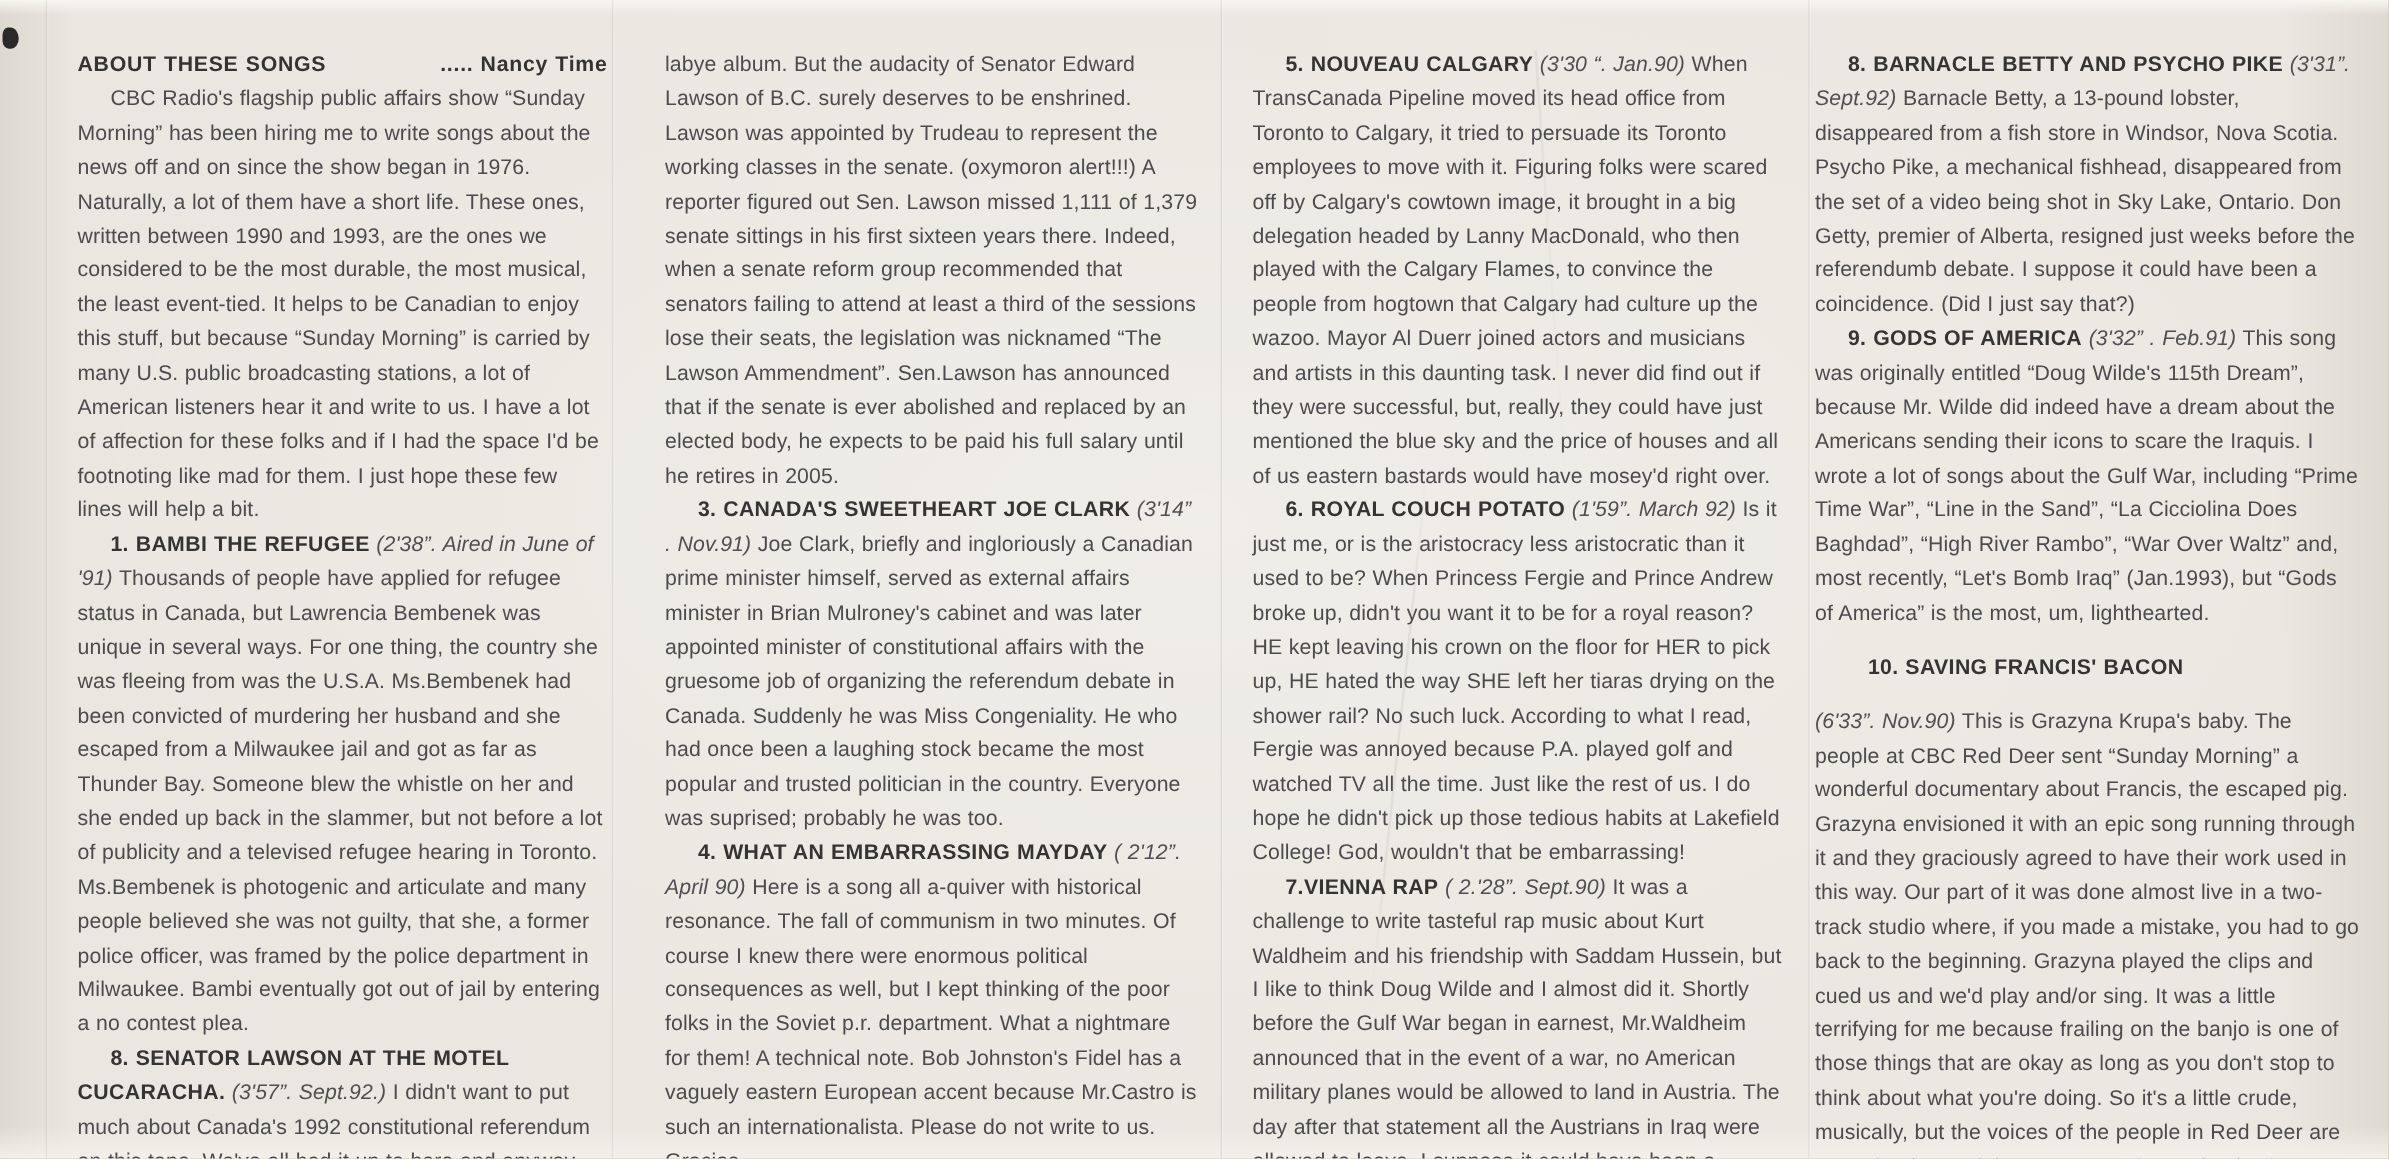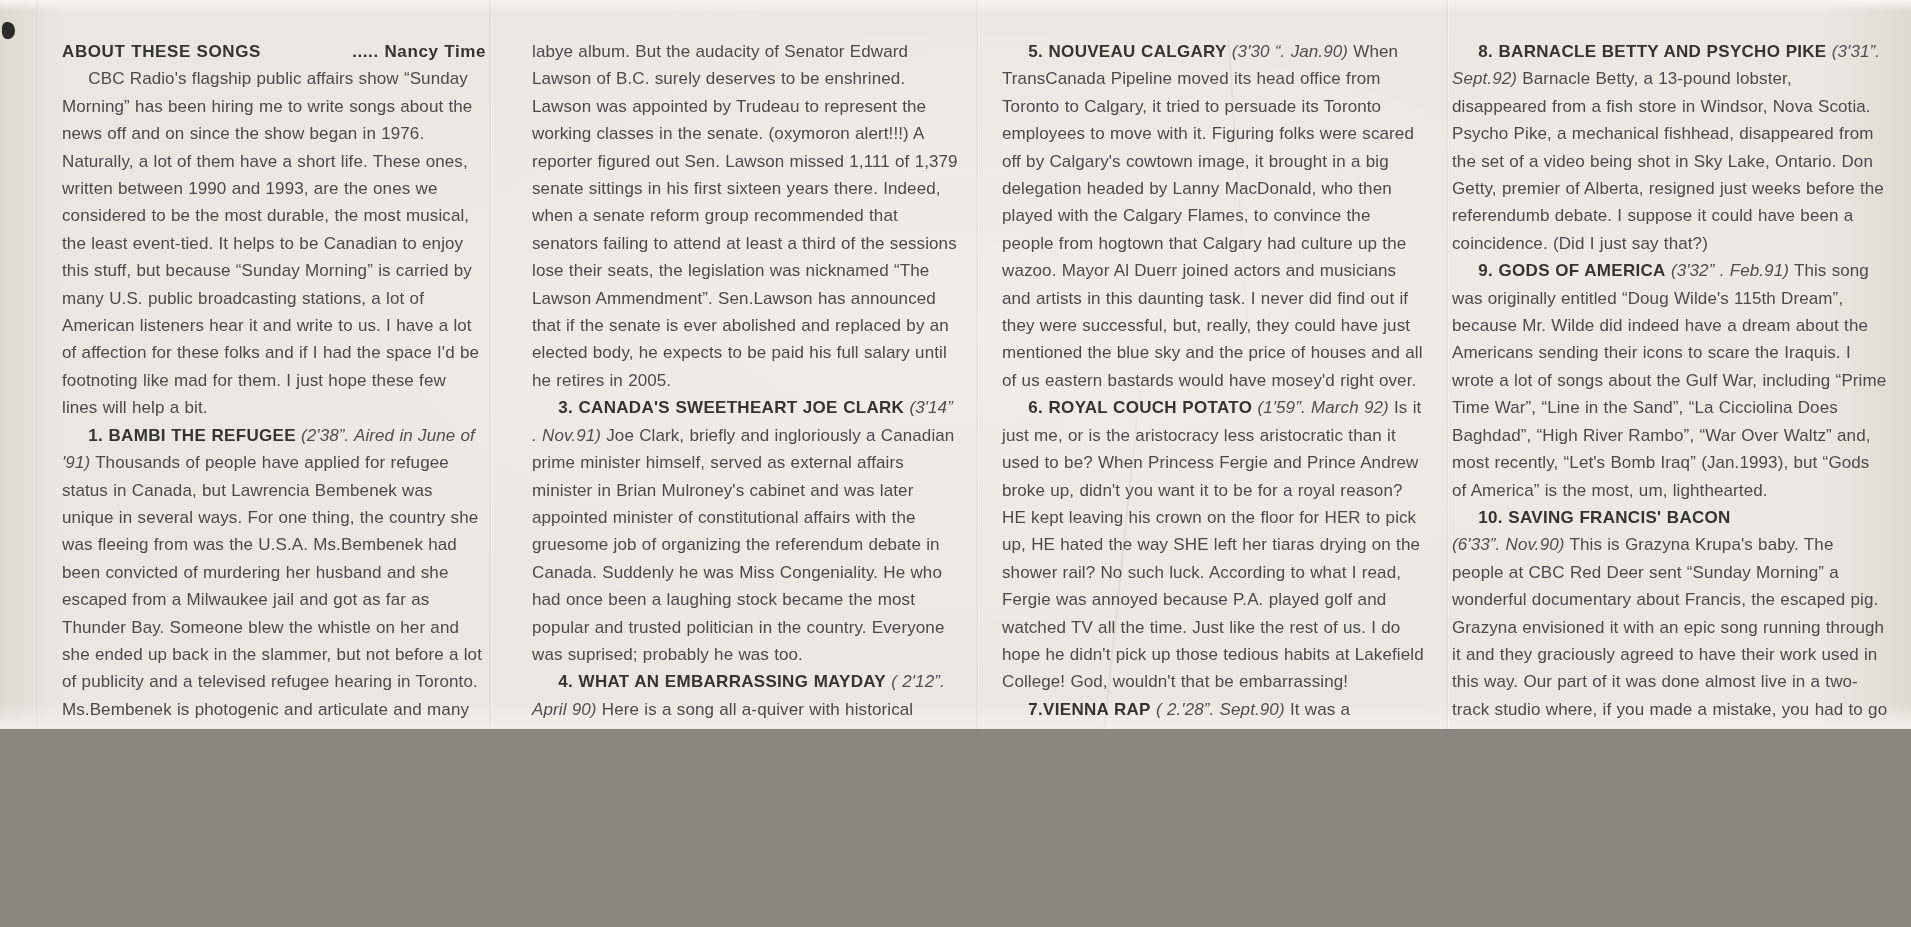--- a/index.html
+++ b/index.html
@@ -3,21 +3,21 @@
 <meta charset="utf-8">
 <style>
   html, body {
     margin: 0;
     padding: 0;
     background: #8a877f;
   }
   .page {
     position: relative;
     width: 1911px;
-    height: 729px;
+    height: 927px;
     background:
       radial-gradient(ellipse at 50% 45%, rgba(255,255,255,0.25), rgba(0,0,0,0) 70%),
       linear-gradient(90deg, #ddd9d0 0px, #eae7e0 60px, #ebe8e1 1820px, #dedad1 1911px),
       #eae7e0;
     overflow: hidden;
     font-family: "Liberation Sans", "DejaVu Sans", sans-serif;
     color: #4b4b4e;
   }
   .edge-top {
     position: absolute; left: 0; top: 0; width: 100%; height: 12px;
@@ -83,21 +83,21 @@
   }
   i.tm {
     font-style: italic;
     color: #4f4f52;
   }
   .tt-block {
     font-weight: 700;
     color: #343433;
     letter-spacing: 0.3px;
     text-indent: 1.55em;
-    margin: 0;
+    margin: 16px;
   }
 </style>
 </head>
 <body>
 
 <div class="page">
 
   <div class="edge-top"></div>
   <div class="edge-bottom"></div>
   <div class="crease crease-l"></div>

